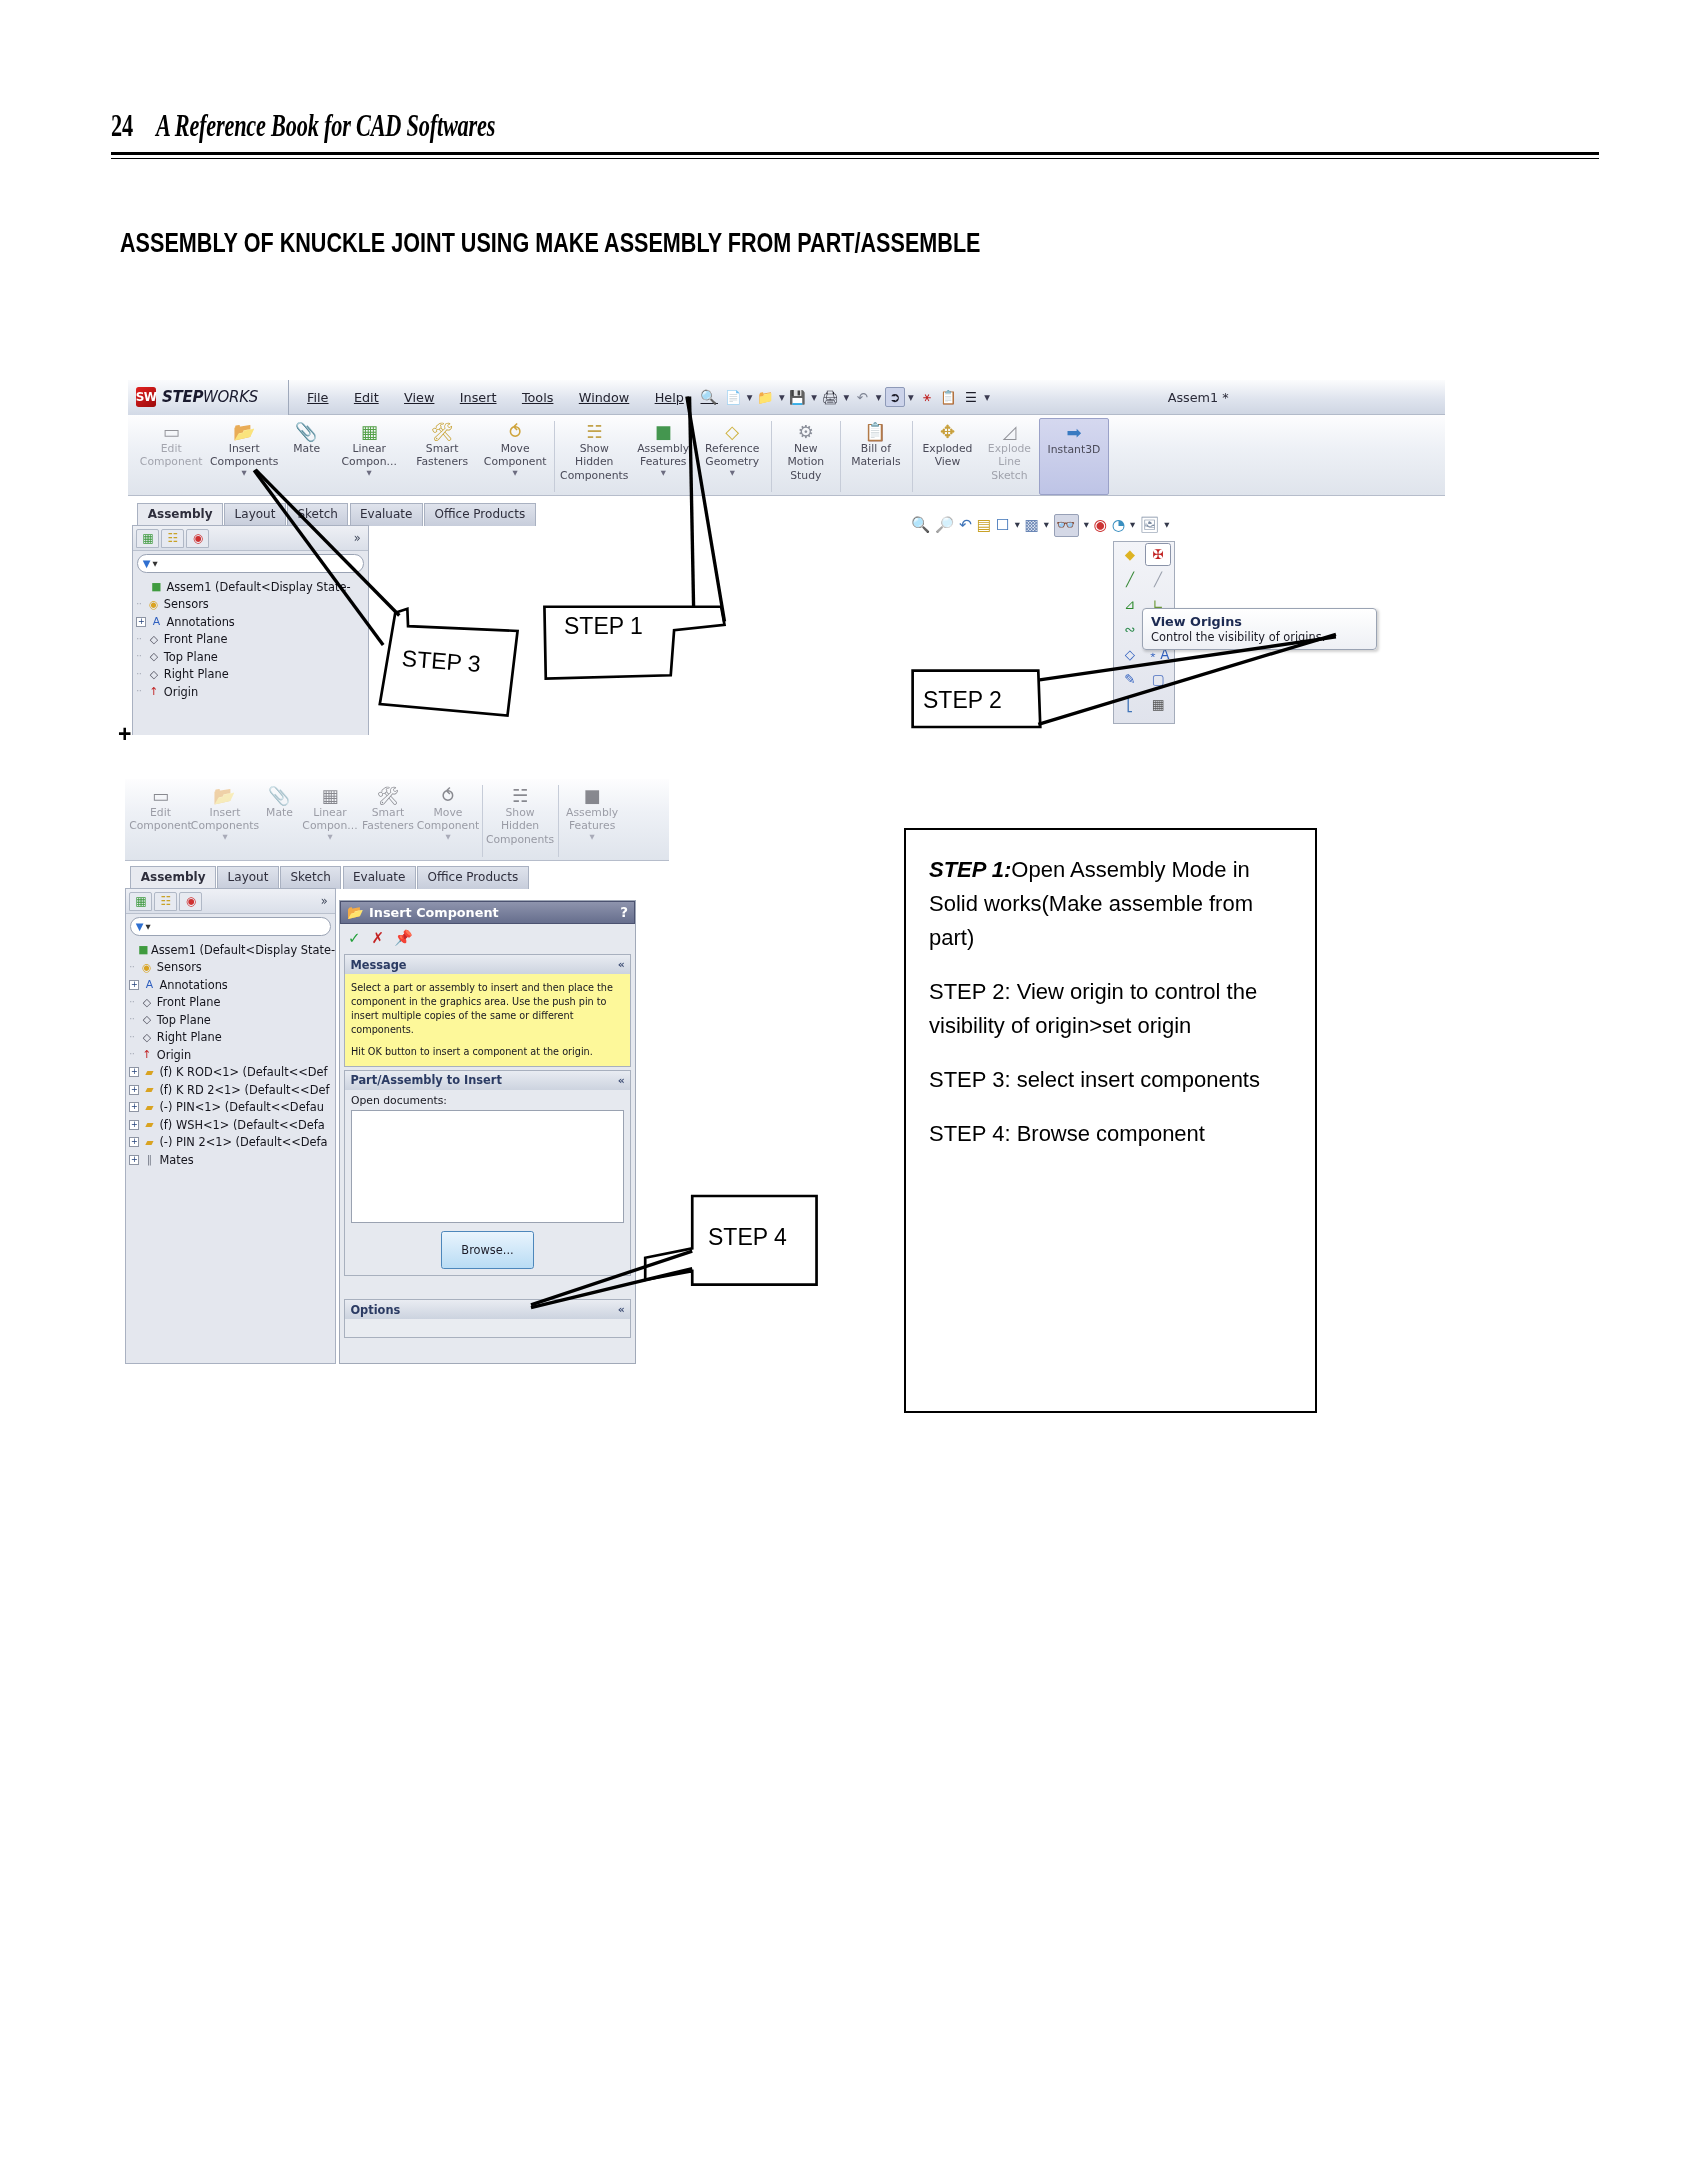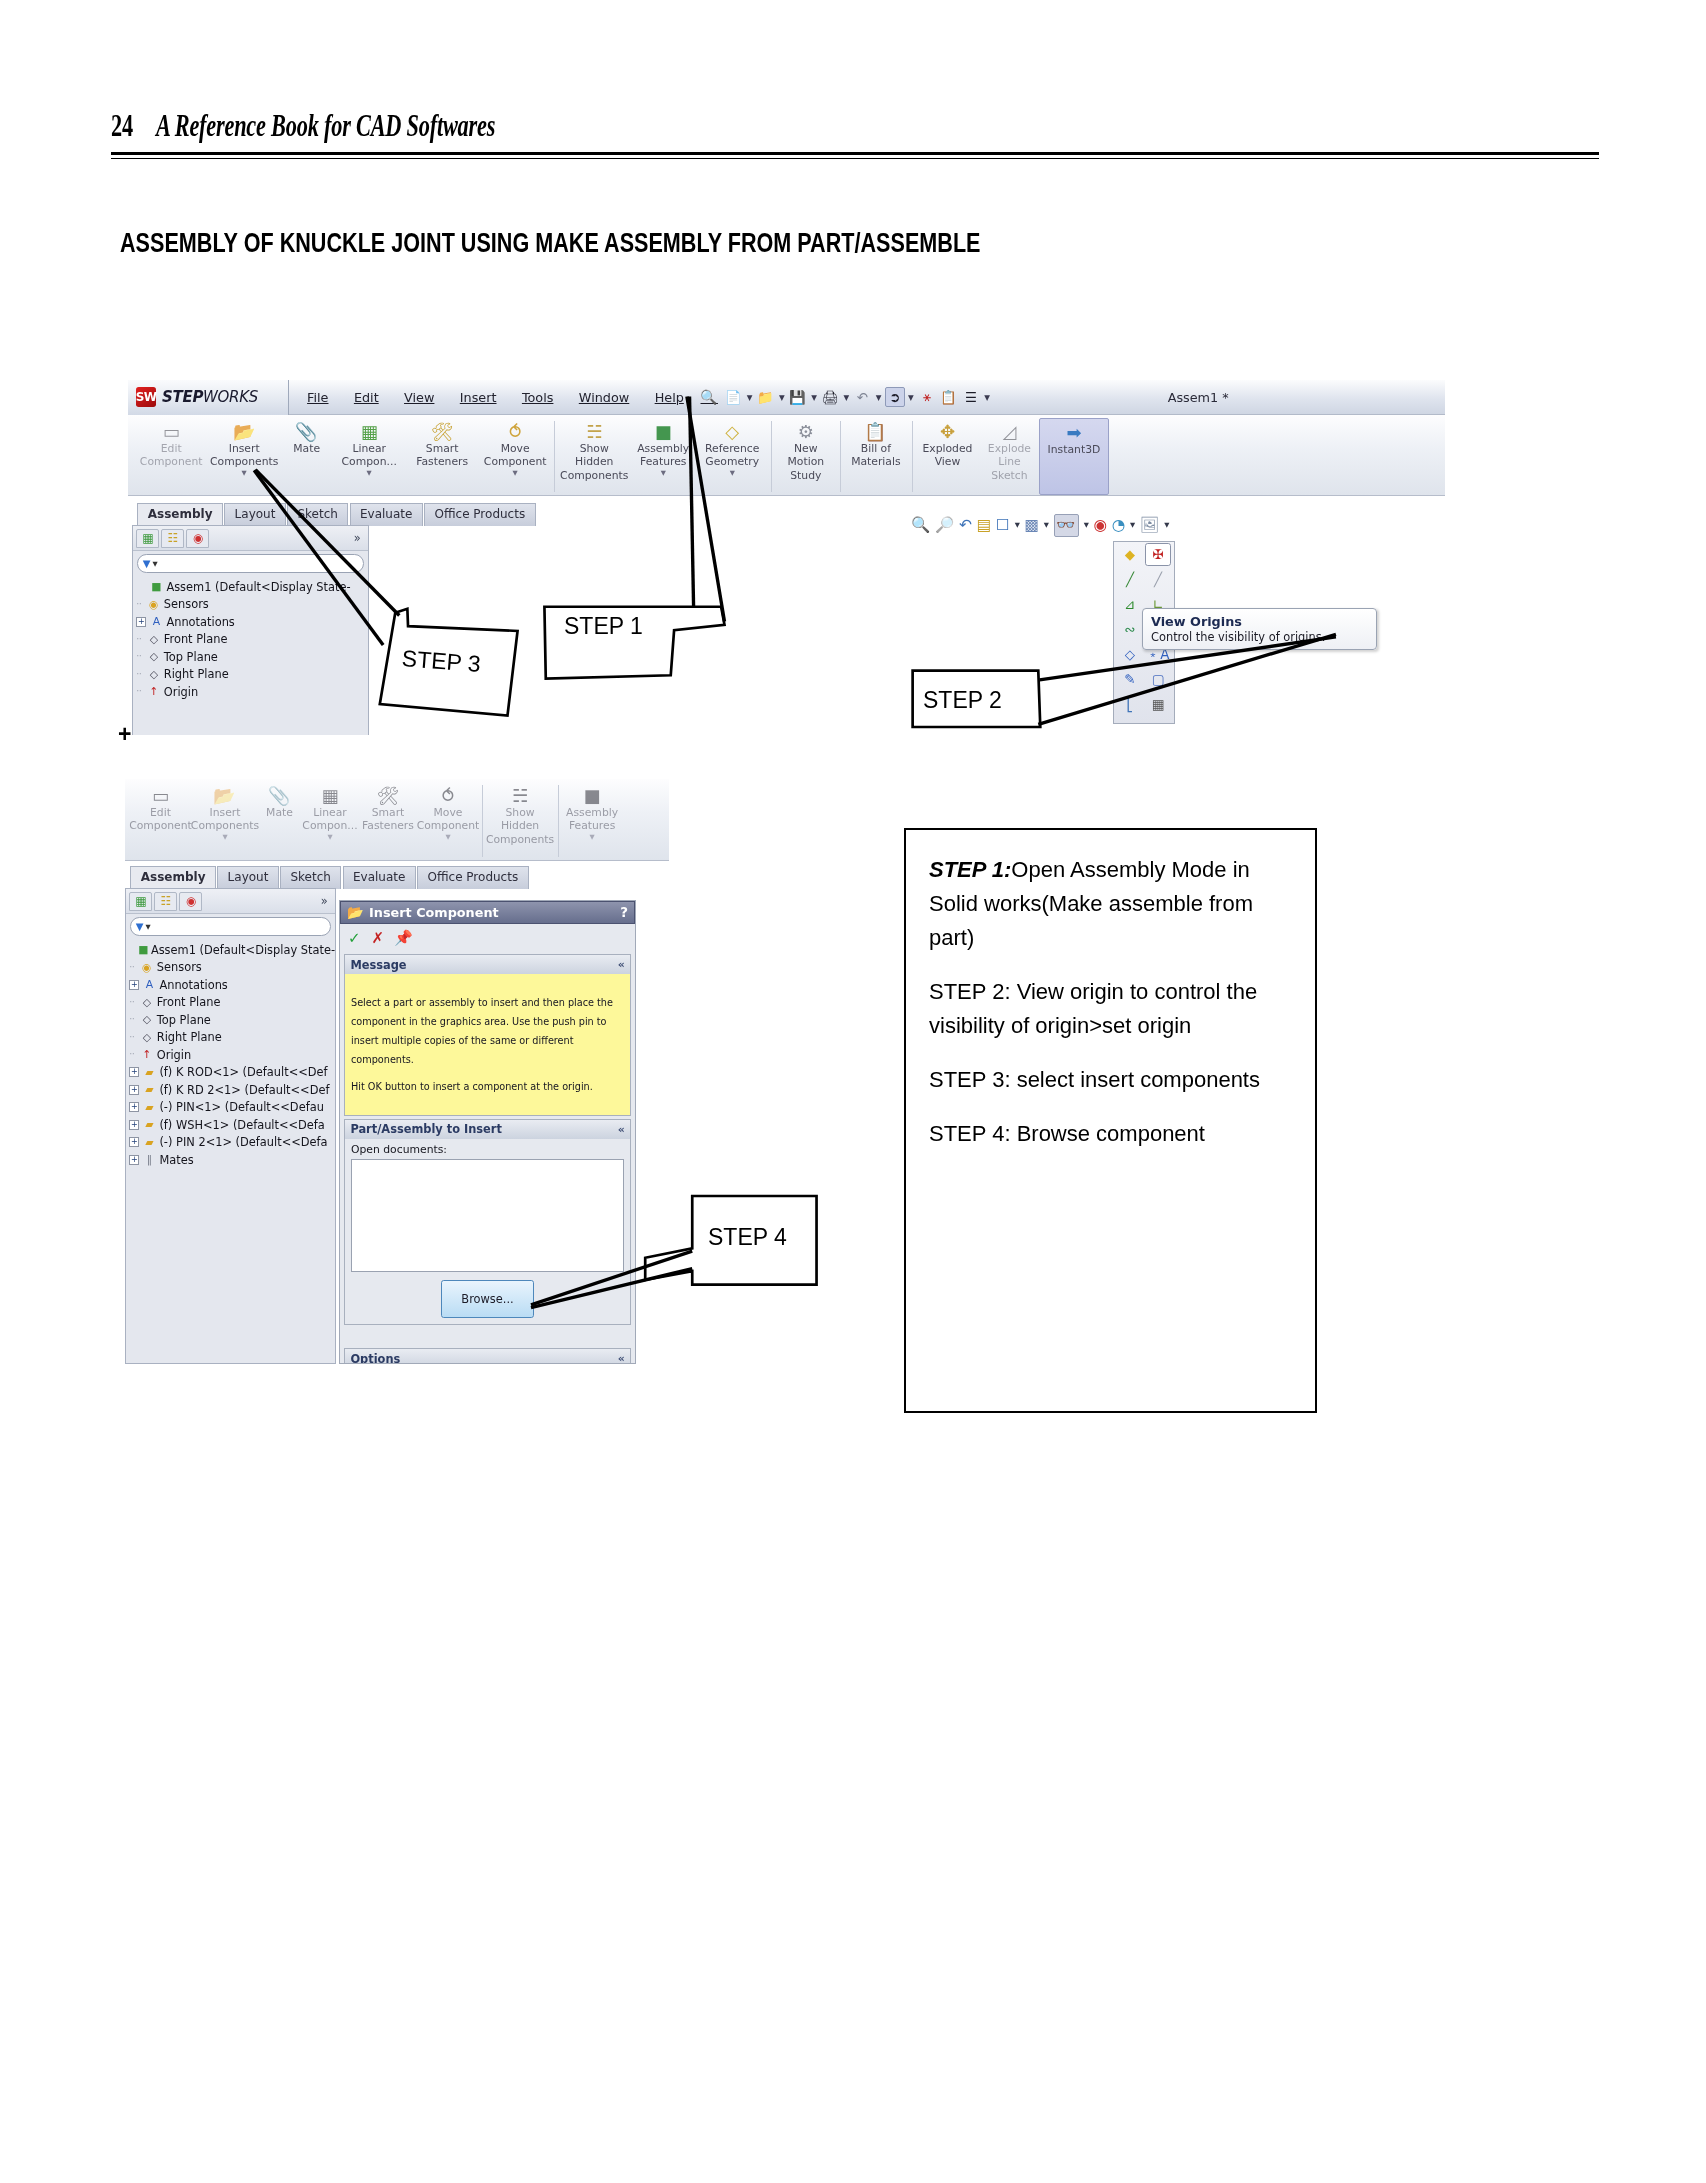--- a/index.html
+++ b/index.html
@@ -112,21 +112,21 @@
   .pm { background:#e6e9ef; border:0.7px solid #a1a9b8; }
   .pm-title { height:23px; display:flex; align-items:center; gap:5.4px; padding:0 6px;
     background:linear-gradient(#8e94ad,#666e8d); color:#fff; font-size:12.8px; font-weight:bold;
     border:0.7px solid #4b5270;}
   .pm-title .q { margin-left:auto; font-size:13.4px; }
   .pm-actions { display:flex; align-items:center; gap:10.8px; padding:4.7px 8px; font-size:15px;}
   .pm-sec { margin:2.7px 4px 0 4px; border:0.7px solid #a8b0be; }
   .pm-sec-h { display:flex;align-items:center; height:19px; padding:0 5.4px; font-size:11.4px; font-weight:bold;
     color:#2b3b63; background:linear-gradient(#e9ecf2,#ccd3df);}
   .pm-sec-h .cv { margin-left:auto; color:#3a4a72; font-size:10.8px;}
-  .pm-msg { background:#fdf89a; padding:19px 6px; font-size:9.7px; line-height:19px; color:#151520;}
+  .pm-msg { background:#fdf89a; padding:7px 6px; font-size:9.7px; line-height:14px; color:#151520;}
   .pm-msg p { margin:0 0 8px 0;}
   .pm-msg p:last-child { margin-bottom:0;}
   .pm-body { padding:4.7px 6px 6.7px 6px; background:#e6e9ef;}
   .pm-body .lab { font-size:10.8px; color:#16161e; margin-bottom:2.7px;}
   .pm-listbox { background:#fff; border:0.7px solid #9aa2b1; height:113px;}
   .pm-browse { margin:7.4px auto 0 auto; width:93px; height:38px; display:flex;align-items:center;justify-content:center;
     font-size:11.4px; background:linear-gradient(#e9f4fd,#b9dcf4); border:0.7px solid #4d87bb; border-radius:2.7px;}
 
   
   .view-tb { display:flex; align-items:center; gap:4.7px; }

